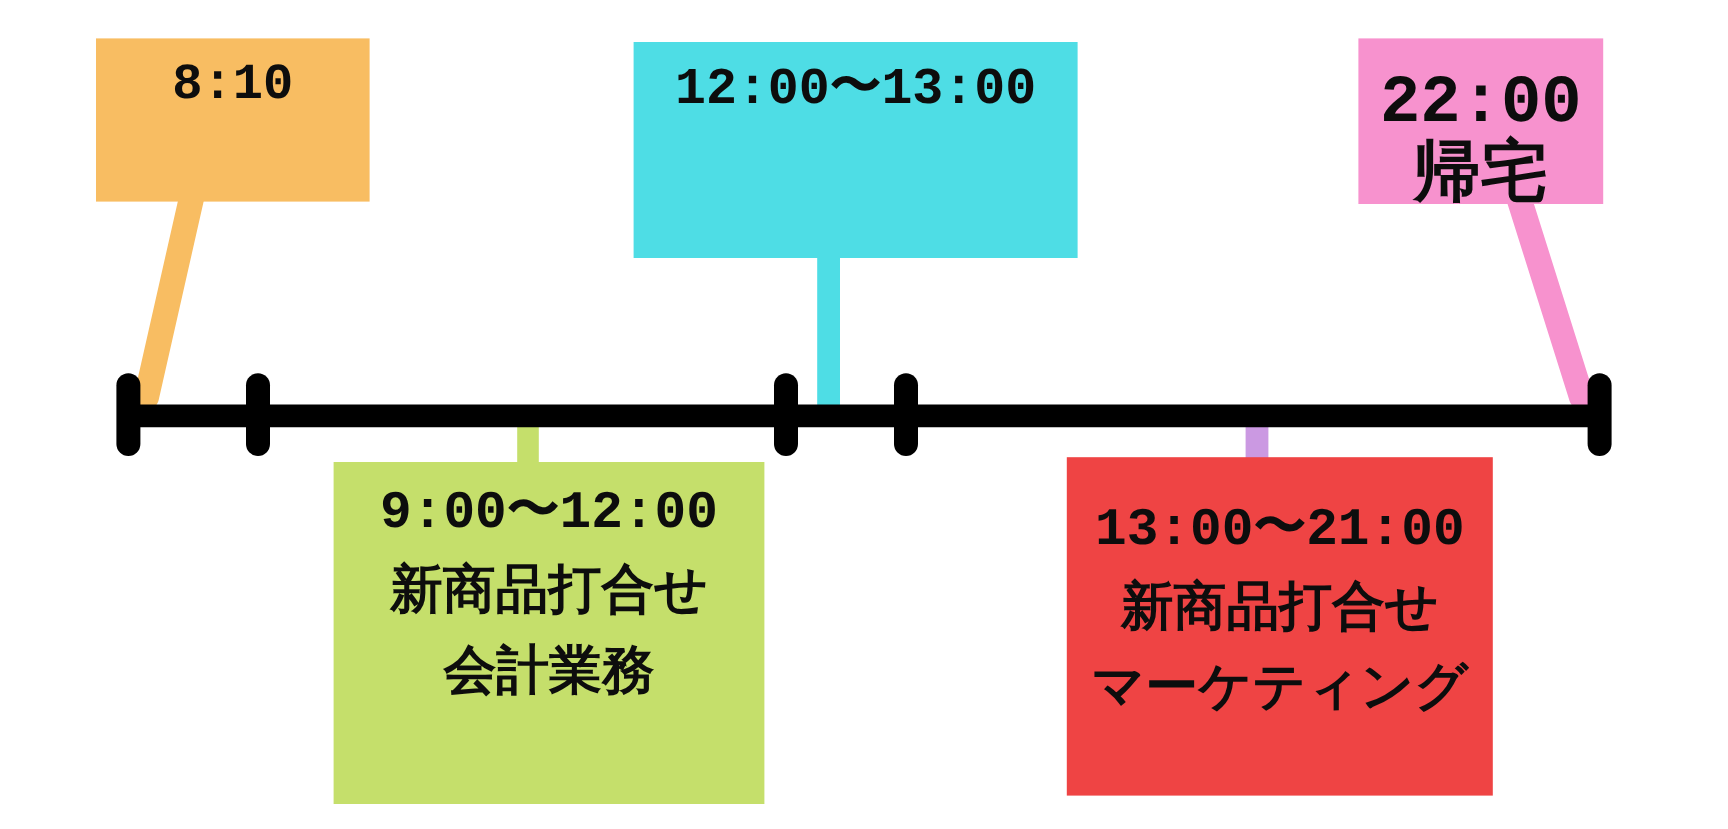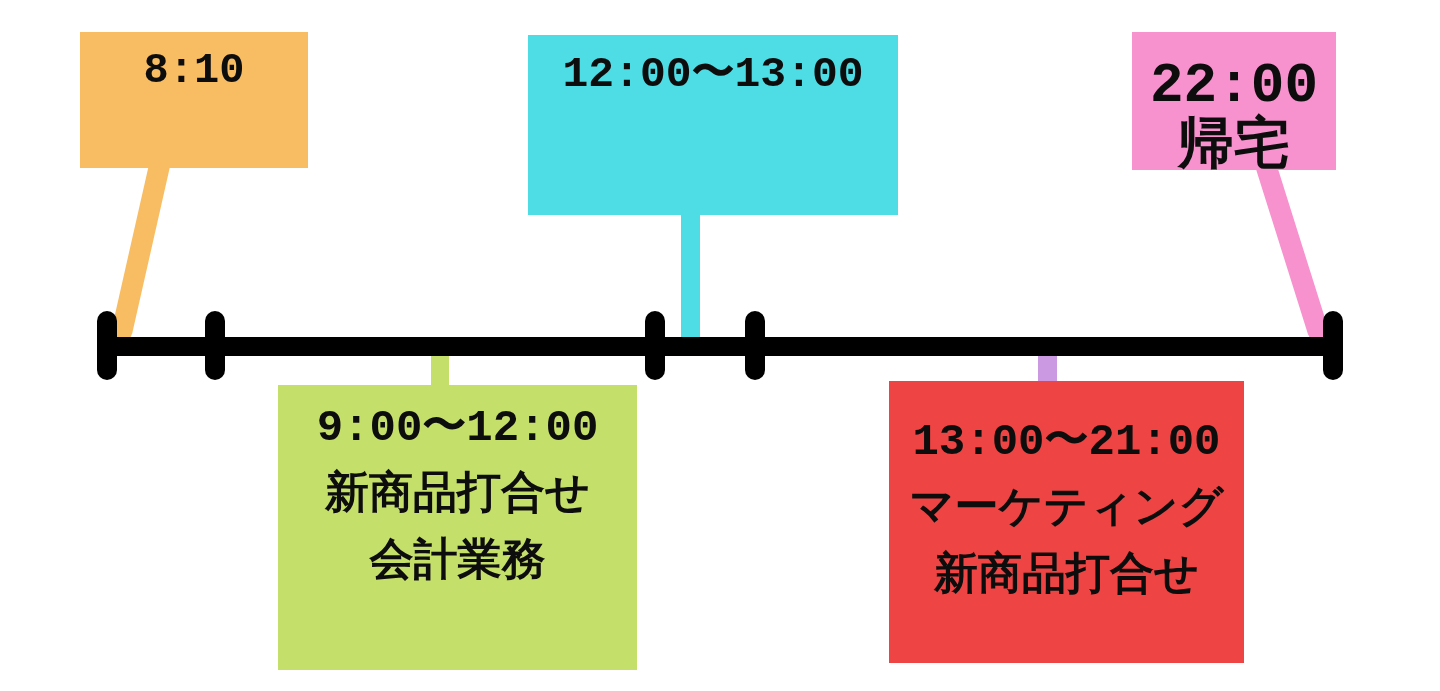--- a/index.html
+++ b/index.html
@@ -66,17 +66,17 @@
   </div>
 
   <div class="event-box" id="box-morning" style="background-color: rgb(197, 223, 107);">
     <div class="line">9:00〜12:00</div>
     <div class="line">新商品打合せ</div>
     <div class="line">会計業務</div>
   </div>
 
   <div class="event-box" id="box-afternoon" style="background-color: #ef4444; margin-left: 36px;">
     <div class="line">13:00〜21:00</div>
+    <div class="line">新商品打合せ</div>
     <div class="line">マーケティング</div>
-    <div class="line">新商品打合せ</div>
   </div>
 
 </div>
 
 </body></html>

